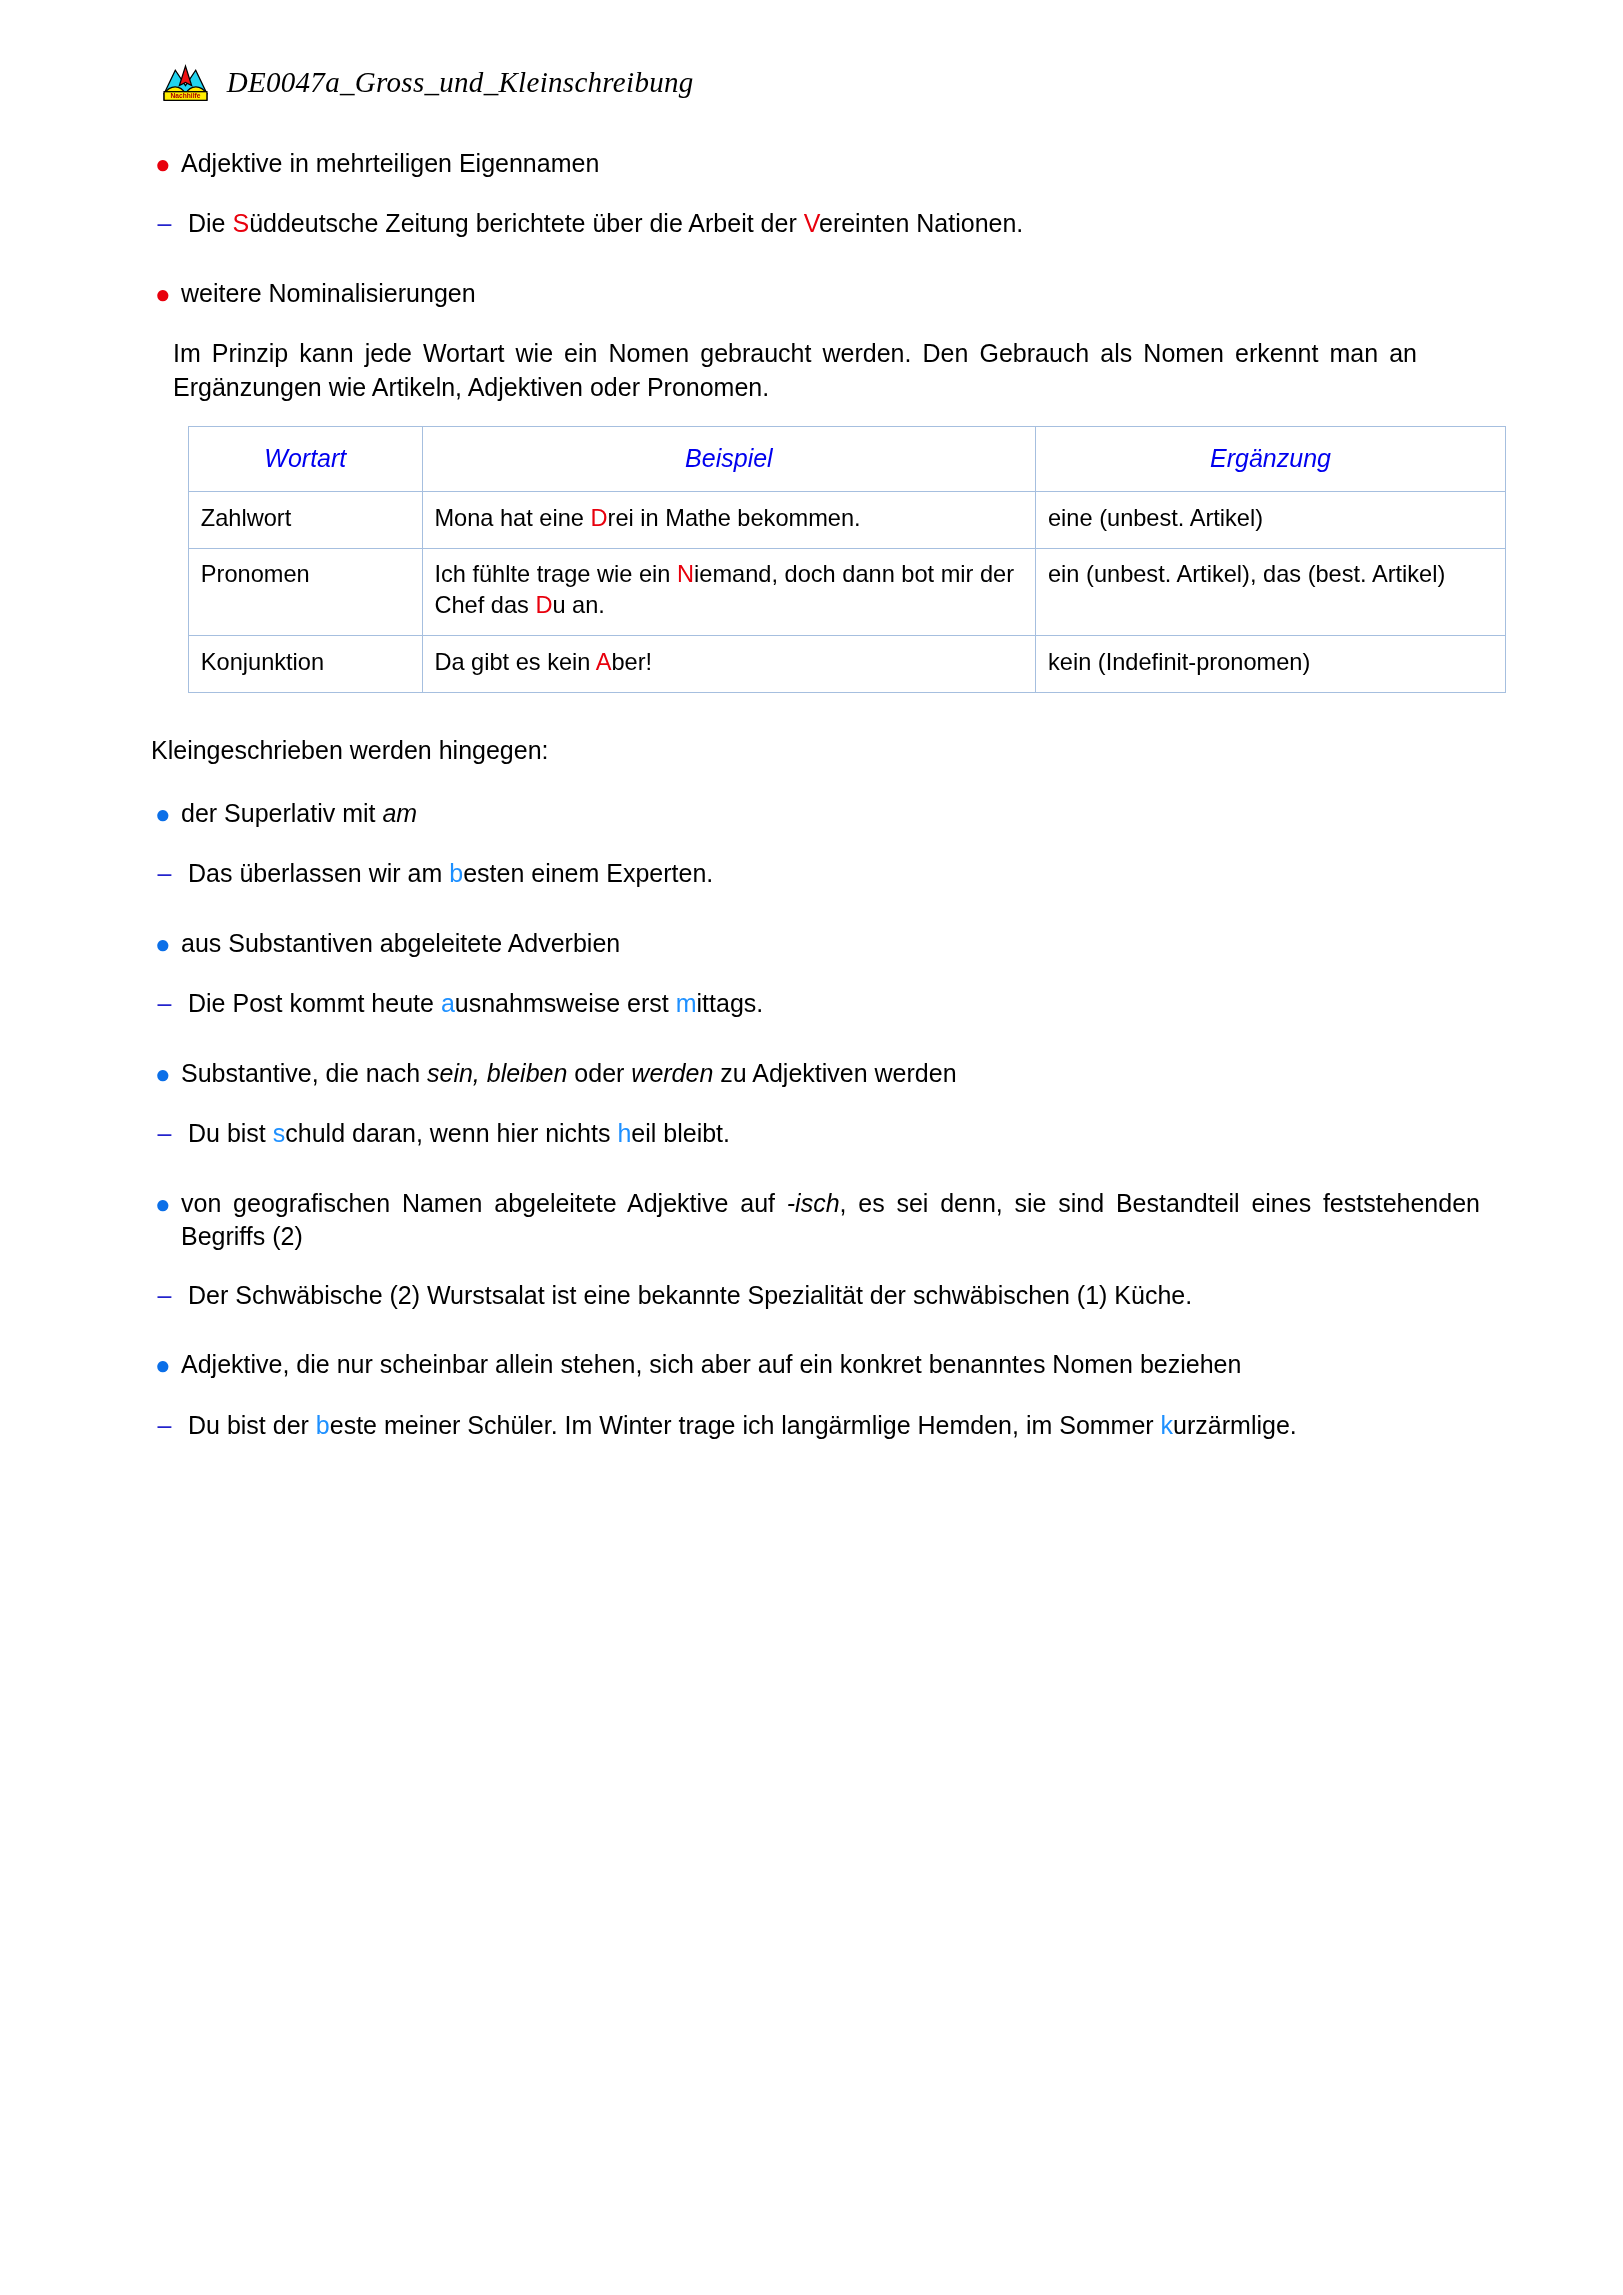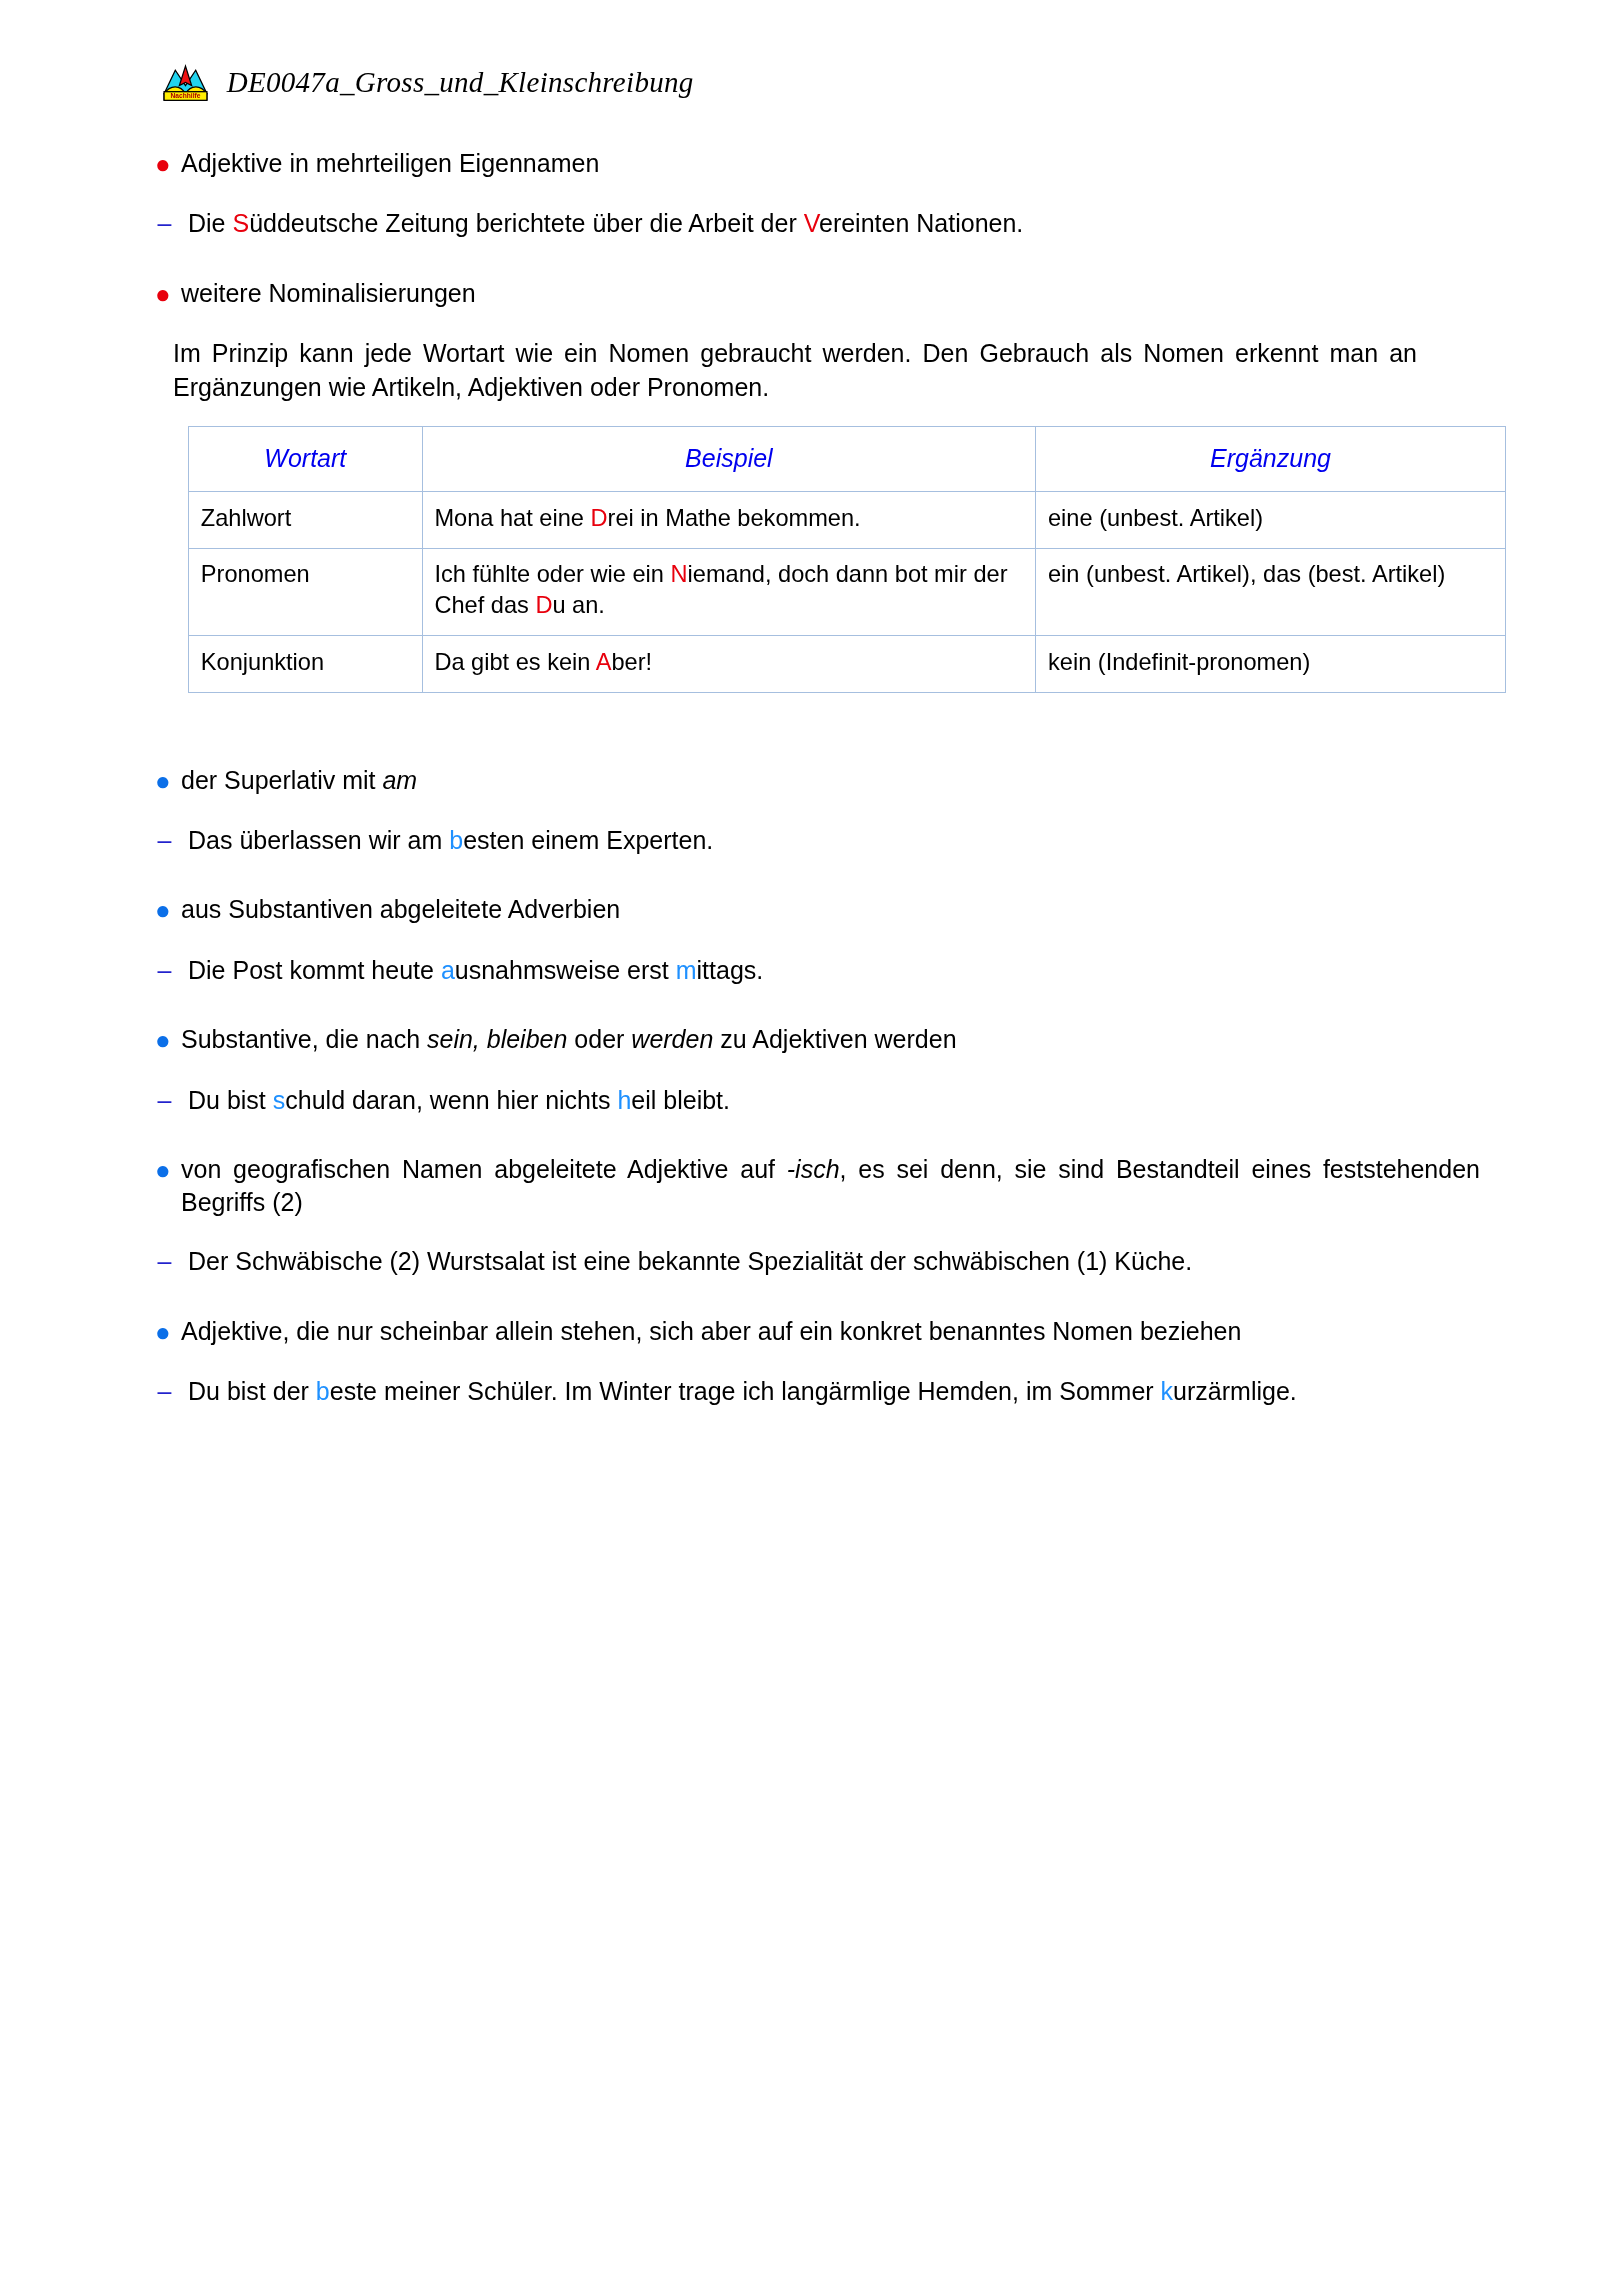--- a/index.html
+++ b/index.html
@@ -199,34 +199,35 @@
           </tr>
         </thead>
         <tbody>
           <tr>
             <td>Zahlwort</td>
             <td><span>Mona hat eine </span><span class="hl-red">D</span><span>rei in Mathe bekommen.</span></td>
             <td>eine (unbest. Artikel)</td>
           </tr>
           <tr>
             <td>Pronomen</td>
-            <td><span>Ich fühlte oder wie ein </span><span class="hl-red">N</span><span>iemand, doch dann bot mir der Chef das </span><span class="hl-red">D</span><span>u an.</span></td>
+            <td><span>Ich fühlte trage wie ein </span><span class="hl-red">N</span><span>iemand, doch dann bot mir der Chef das </span><span class="hl-red">D</span><span>u an.</span></td>
             <td>ein (unbest. Artikel), das (best. Artikel)</td>
           </tr>
           <tr>
             <td>Konjunktion</td>
             <td><span>Da gibt es kein </span><span class="hl-red">A</span><span>ber!</span></td>
             <td>kein (Indefinit-pronomen)</td>
           </tr>
         </tbody>
       </table>
     </div>
 
     <div class="spacer-lg"></div>
 
+    <div class="para" style="text-align:left;">Kleingeschrieben werden hingegen:</div>
 
     <div class="spacer-md"></div>
 
     <div class="bullet-row">
       <span class="bullet-dot blue">●</span>
       <span class="txt"><span>der Superlativ mit </span><em>am</em></span>
     </div>
 
     <div class="spacer-sm"></div>
 

